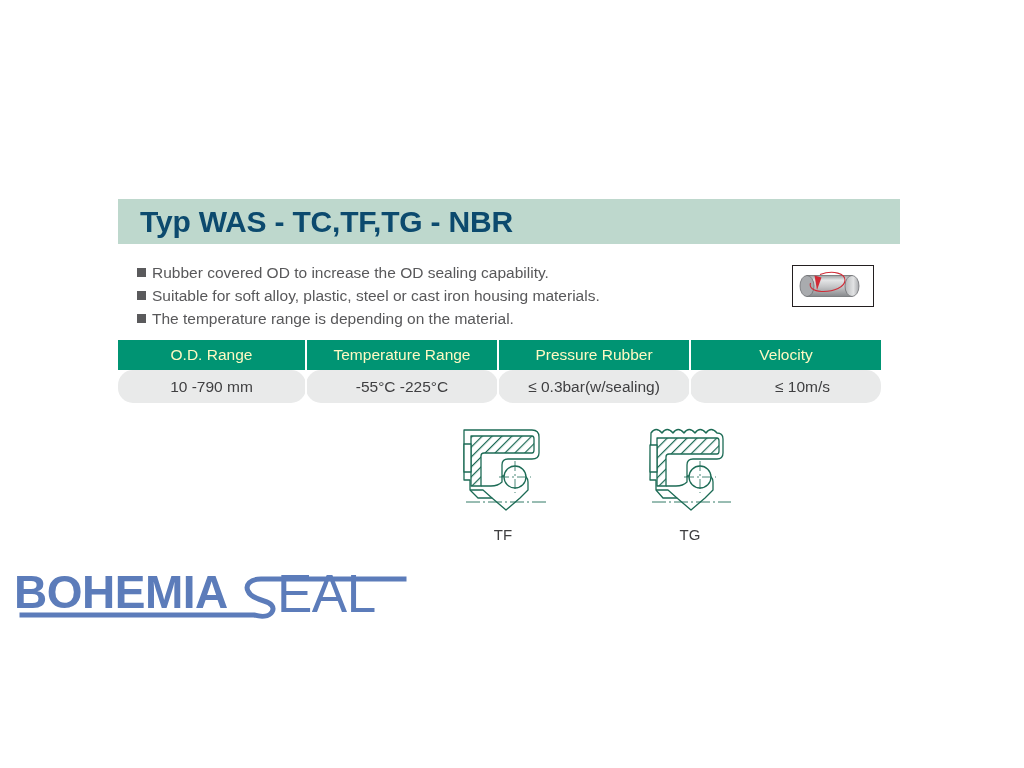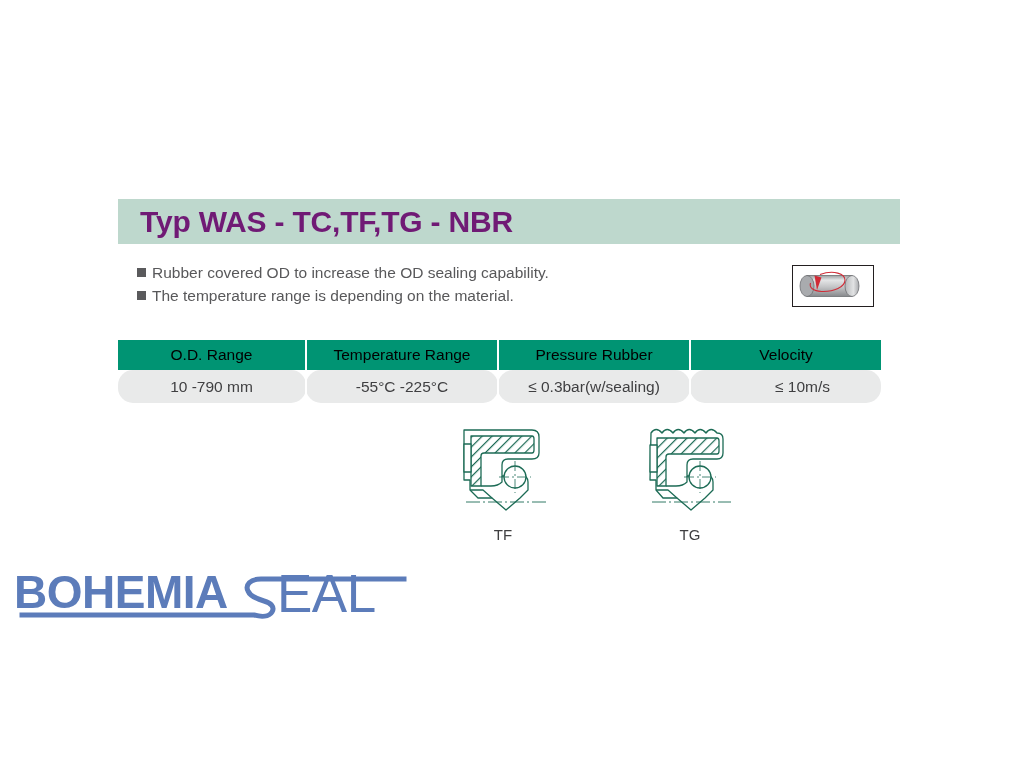--- a/index.html
+++ b/index.html
@@ -22,21 +22,21 @@
     top: 199px;
     width: 782px;
     height: 45px;
     background: #bed8cd;
     display: flex;
     align-items: center;
   }
   .title-text {
     font-size: 30px;
     font-weight: bold;
-    color: #701a75;
+    color: #0c4a6e;
     letter-spacing: -0.2px;
     margin-left: 22px;
     white-space: nowrap;
     font-family: "Liberation Sans", sans-serif;
   }
 
   
   .bullets {
     position: absolute;
     left: 137px;
@@ -81,21 +81,21 @@
   .spec-table {
     position: absolute;
     left: 118px;
     top: 340px;
     width: 757px;
     border-collapse: collapse;
     table-layout: fixed;
   }
   .spec-table th {
     background: #009473;
-    color: #000000;
+    color: #fef9c3;
     font-size: 15.5px;
     font-weight: normal;
     height: 30px;
     text-align: center;
     border-right: 2px solid #ffffff;
     padding: 0;
     font-family: "Liberation Sans", sans-serif;
   }
   .spec-table th:last-child { border-right: none; }
   .spec-table td {
@@ -147,20 +147,24 @@
 <body>
 
 <div class="title-band">
   <div class="title-text">Typ WAS - TC,TF,TG - NBR</div>
 </div>
 
 <div class="bullets">
   <div class="bullet-row">
     <span class="bullet-mark"></span>
     <span class="bullet-text">Rubber covered OD to increase the OD sealing capability.</span>
+  </div>
+  <div class="bullet-row">
+    <span class="bullet-mark"></span>
+    <span class="bullet-text">Suitable for soft alloy, plastic, steel or cast iron housing materials.</span>
   </div>
   <div class="bullet-row">
     <span class="bullet-mark"></span>
     <span class="bullet-text">The temperature range is depending on the material.</span>
   </div>
 </div>
 
 <div class="shaft-box">
   <svg width="79" height="39" viewBox="0 0 79 39">
     <defs>

